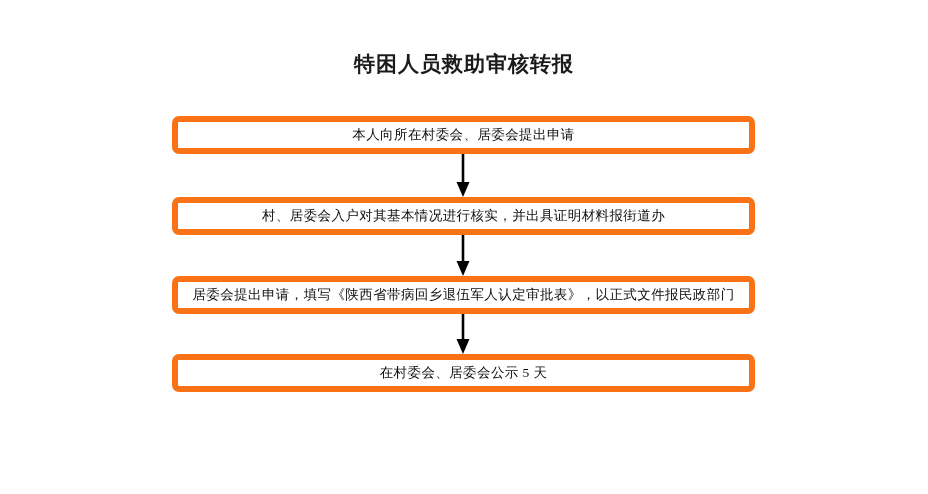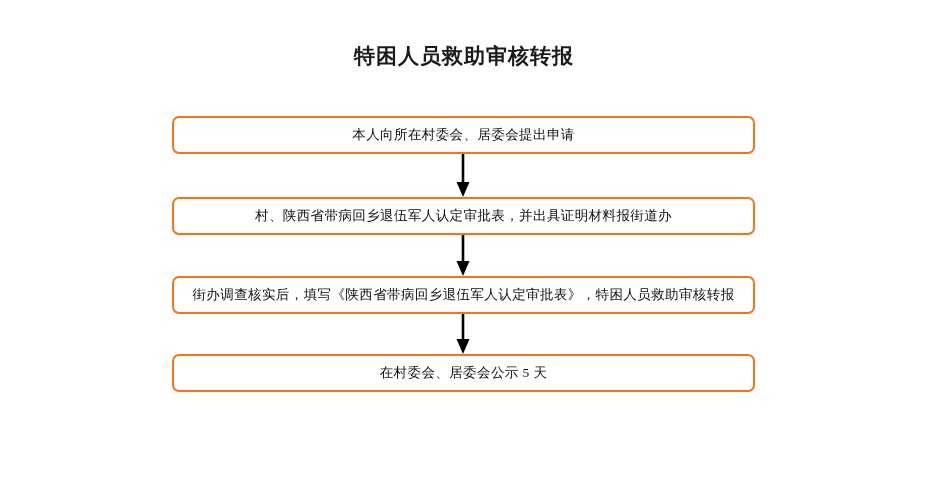--- a/index.html
+++ b/index.html
@@ -15,41 +15,41 @@
   }
   .canvas {
     position: relative;
     width: 928px;
     height: 494px;
     background: #ffffff;
   }
   .chart-title {
     position: absolute;
     left: 0;
-    top: 42px;
+    top: 50px;
     width: 928px;
     text-align: center;
     font-size: 21px;
     font-weight: bold;
     letter-spacing: 1px;
     color: #1a1a1a;
     font-family: "Liberation Serif", "DejaVu Serif", serif;
   }
   .flow {
     position: absolute;
     left: 172px;
     top: 116px;
     width: 583px;
   }
   .node {
     position: relative;
     box-sizing: border-box;
     width: 583px;
     height: 38px;
-    border: 2px solid #f97316;
+    border: 6px solid #f97316;
     border-radius: 7px;
     background: #ffffff;
     display: flex;
     align-items: center;
     justify-content: center;
   }
   .node-label {
     font-size: 13.5px;
     color: #0d0d0d;
     line-height: 1;
@@ -89,34 +89,34 @@
     <div class="connector gap-1">
       <svg width="583" height="43" viewBox="0 0 583 43" xmlns="http://www.w3.org/2000/svg">
         <g>
           <line x1="291" y1="0" x2="291" y2="32" stroke="#000000" stroke-width="2.6"></line>
           <polygon points="291,43 284.5,28 297.5,28" fill="#000000"></polygon>
         </g>
       </svg>
     </div>
 
     <div class="node">
-      <span class="node-label">村、陕西省带病回乡退伍军人认定审批表，并出具证明材料报街道办</span>
+      <span class="node-label">村、居委会入户对其基本情况进行核实，并出具证明材料报街道办</span>
     </div>
 
     <div class="connector gap-2">
       <svg width="583" height="41" viewBox="0 0 583 41" xmlns="http://www.w3.org/2000/svg">
         <g>
           <line x1="291" y1="0" x2="291" y2="30" stroke="#000000" stroke-width="2.6"></line>
           <polygon points="291,41 284.5,26 297.5,26" fill="#000000"></polygon>
         </g>
       </svg>
     </div>
 
     <div class="node">
-      <span class="node-label">街办调查核实后，填写《陕西省带病回乡退伍军人认定审批表》，特困人员救助审核转报</span>
+      <span class="node-label">居委会提出申请，填写《陕西省带病回乡退伍军人认定审批表》，以正式文件报民政部门</span>
     </div>
 
     <div class="connector gap-3">
       <svg width="583" height="40" viewBox="0 0 583 40" xmlns="http://www.w3.org/2000/svg">
         <g>
           <line x1="291" y1="0" x2="291" y2="29" stroke="#000000" stroke-width="2.6"></line>
           <polygon points="291,40 284.5,25 297.5,25" fill="#000000"></polygon>
         </g>
       </svg>
     </div>

